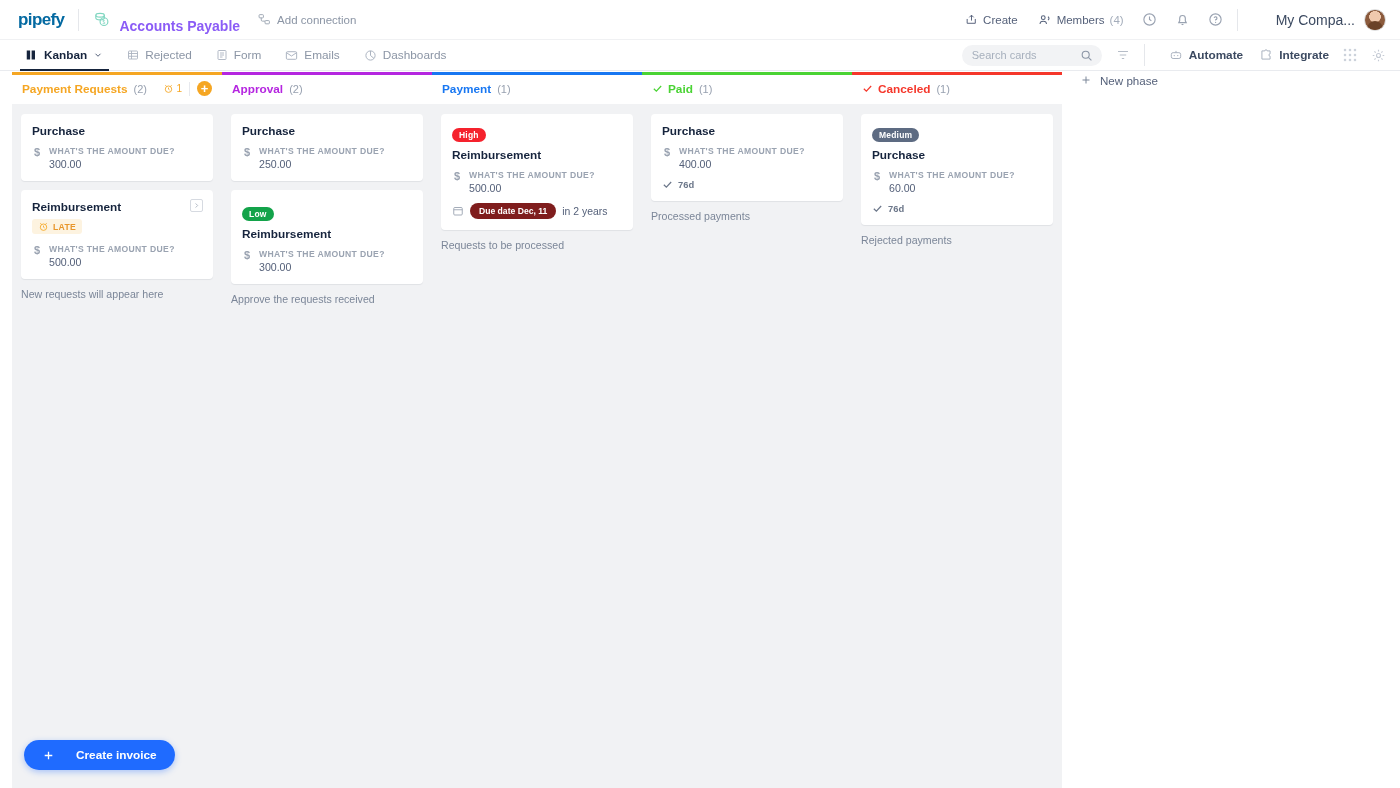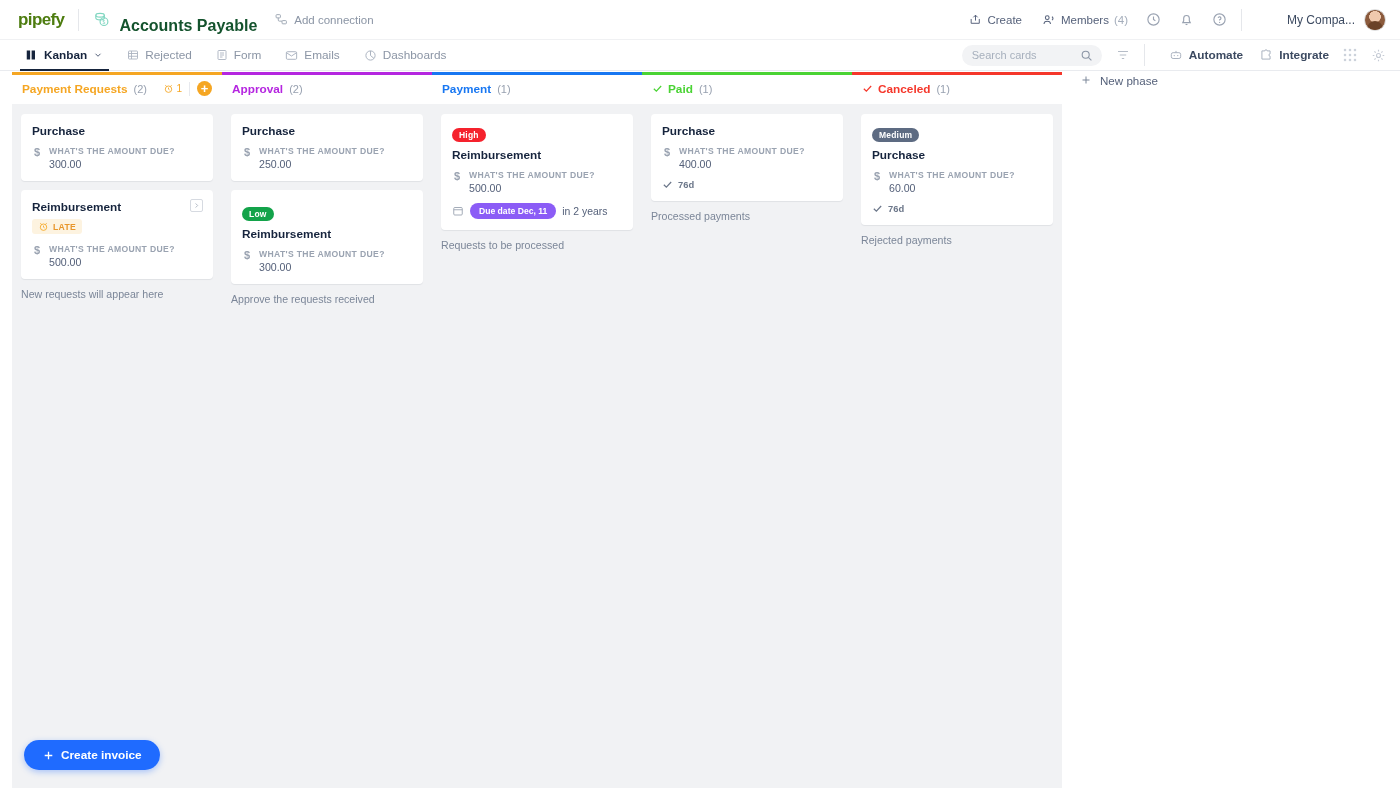--- a/index.html
+++ b/index.html
@@ -14,39 +14,39 @@
   
   .topbar {
     height: 40px; width: 100%;
     display: flex; align-items: center;
     padding: 0 14px 0 18px;
     background: #ffffff;
     border-bottom: 1px solid #f0f1f3;
   }
   .brand {
     font-size: 17px; font-weight: bold; letter-spacing: -0.6px;
-    color: #4d7c0f;
+    color: #0369a1;
   }
   .vdiv { width: 1px; height: 22px; background: #e5e7eb; margin: 0 14px; }
   .pipe-icon { margin-right: 9px; display: flex; align-items: center; }
-  .pipe-title { font-size: 16px; font-weight: bold; color: #14532d; margin-top: 12px; }
+  .pipe-title { font-size: 14px; font-weight: bold; color: #8b5cf6; margin-top: 12px; }
   .addconn {
     display: flex; align-items: center; gap: 6px;
     margin-left: 18px; font-size: 11.5px; color: #8b95a5;
   }
   .spacer { flex: 1; }
   .hdr-item {
     display: flex; align-items: center; gap: 5px;
     font-size: 11.5px; color: #55617a; margin-left: 20px;
   }
   .hdr-item .muted { color: #a4adbb; }
   .icon-btn { margin-left: 18px; display: flex; align-items: center; color: #8b95a5; }
   .company {
     display: flex; align-items: center; gap: 9px;
-    margin-left: 31px; font-size: 12px; color: #3c4a61;
+    margin-left: 24px; font-size: 14px; color: #3c4a61;
   }
   .avatar {
     width: 22px; height: 22px; border-radius: 50%;
     background: radial-gradient(circle at 50% 34%, #f0c9ad 0 34%, #8b5a3c 36% 100%);
     border: 1px solid #ddd; overflow: hidden; position: relative;
   }
   .avatar::after {
     content:''; position:absolute; left:50%; top:56%;
     width:15px; height:13px; transform:translateX(-50%);
     border-radius:50% 50% 40% 40%; background:#6b4228;
@@ -156,39 +156,39 @@
     border-radius: 3px; padding: 2px 6px; margin-top: 5px;
   }
   .expand {
     position: absolute; top: 9px; right: 10px;
     width: 13px; height: 13px; border: 1px solid #d6dae1; border-radius: 2px;
     display: flex; align-items: center; justify-content: center;
     color: #aab2bf; font-size: 8px;
   }
   .duerow { display: flex; align-items: center; gap: 6px; margin-top: 9px; }
   .due-pill {
-    background: #8b5cf6; color: #fff;
+    background: #7f1d1d; color: #fff;
     font-size: 8.6px; font-weight: bold;
     border-radius: 9px; padding: 3px 9px;
   }
   .due-rel { font-size: 10.4px; color: #55617a; }
   .donerow { display: flex; gap: 5px; margin-top: 9px; }
   .done-txt { font-size: 9.4px; color: #6b7689; font-weight: bold; }
   .col-hint {
     text-align: left; font-size: 10.6px; color: #7b8698;
     margin-top: 9px;
   }
   .newphase {
     display: flex; align-items: flex-start; gap: 8px;
     font-size: 11.6px; color: #55617a;
     padding: 2px 0 0 18px;
   }
   .fab {
     position: absolute; left: 24px; bottom: 18px;
-    display: flex; align-items: center; gap: 6px;
+    display: flex; align-items: center; gap: 21px;
     background: #1f6bff; color: #fff;
     border-radius: 18px; height: 30px; padding: 0 18px;
     font-size: 11.8px; font-weight: bold;
     box-shadow: 0 2px 6px rgba(31,107,255,.35);
   }
   svg { display: block; }
 </style>
 </head>
 <body>
 

